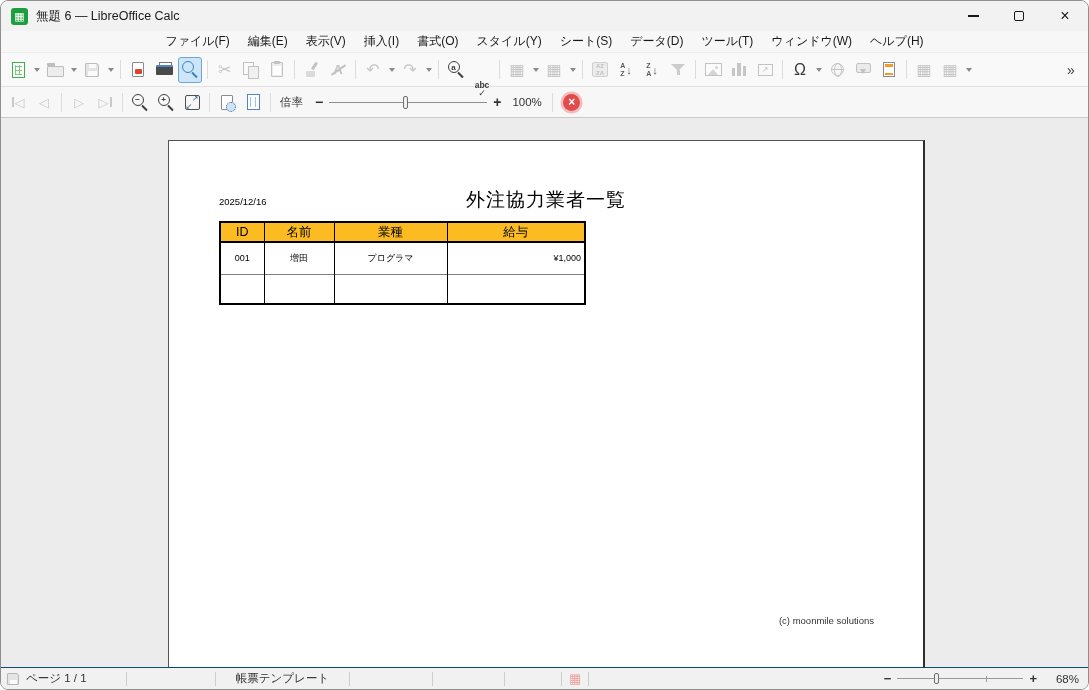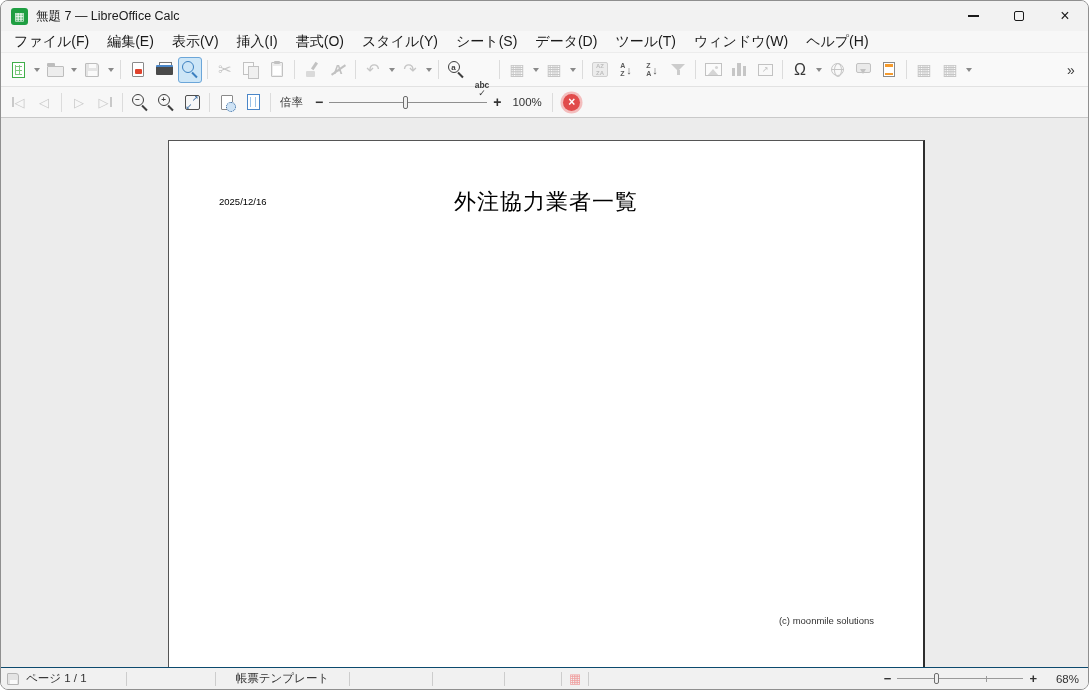--- a/index.html
+++ b/index.html
@@ -13,22 +13,22 @@
   .app-icon { width:17px; height:17px; background:#1e9e41; border-radius:3px; color:#fff; font-size:11px;
               display:flex; align-items:center; justify-content:center; margin-right:8px; }
   .title-text { font-size:12.5px; color:#1a1a1a; }
   .win-controls { margin-left:auto; display:flex; height:30px; }
   .wbtn { width:46px; height:30px; display:flex; align-items:center; justify-content:center; }
   .glyph-min { width:11px; height:1.5px; background:#1a1a1a; }
   .glyph-max { width:10px; height:10px; border:1.2px solid #1a1a1a; border-radius:2px; }
   .glyph-close { font-size:16px; color:#1a1a1a; line-height:1; }
 
   
-  .menubar { height:22px; background:#f7f7f7; display:flex; align-items:center; padding:0 4px; font-size:14px;
-             color:#1a1a1a; flex:0 0 auto; border-bottom:1px solid #ececec; }
+  .menubar { height:22px; background:#f7f7f7; display:flex; align-items:center; padding:0 4px; font-size:12px;
+             color:#1a1a1a; flex:0 0 auto; border-bottom:1px solid #ececec;justify-content:center; }
   .menu-item { padding:2px 9px; border-radius:3px; white-space:nowrap; }
 
   
   .toolbar { height:34px; background:#f9f9f9; display:flex; align-items:center; padding:0 5px; gap:2px;
              flex:0 0 auto; border-bottom:1px solid #e2e2e2; }
   .toolbar2 { height:31px; border-bottom:1px solid #c9c9c9; background:#f7f7f7; }
   .tbtn { min-width:24px; height:26px; display:flex; align-items:center; justify-content:center; border-radius:3px; position:relative; }
   .sep { width:1px; height:19px; background:#dcdcdc; margin:0 3px; flex:0 0 auto; }
   .caret { width:9px; height:26px; display:flex; align-items:center; justify-content:center; }
   .caret::after { content:""; border-left:3.5px solid transparent; border-right:3.5px solid transparent; border-top:4px solid #8a8a8a; }
@@ -115,21 +115,21 @@
   .slider { position:relative; width:158px; height:15px; }
   .slider .track { position:absolute; top:7px; left:0; right:0; height:1.5px; background:#8f8f8f; }
   .slider .handle { position:absolute; left:47%; top:1px; width:5px; height:13px; background:#f0f0f0; border:1px solid #6e6e6e; border-radius:2px; }
   .zoomval { font-size:11.5px; color:#333; margin:0 5px; }
 
   
   .preview { flex:1 1 auto; background:#ececec; position:relative; overflow:hidden; }
   .pageview { position:absolute; left:167px; top:22px; width:757px; height:540px; background:#fff;
               border:1px solid #555; border-right:2px solid #2e2e2e; border-bottom:2px solid #1e1e1e; }
   .doc-date { position:absolute; left:50px; top:55px; font-size:9.5px; color:#000; }
-  .doc-title { position:absolute; left:0; right:0; top:46px; text-align:center; font-size:22px; color:#000; letter-spacing:1px; }
+  .doc-title { position:absolute; left:0; right:0; top:46px; text-align:center; font-size:19px; color:#000; letter-spacing:1px; }
   .doc-table { position:absolute; left:50px; top:80px; border-collapse:collapse; table-layout:fixed; }
   .doc-table th { background:var(--hdr,#fbbb21); border:1px solid #000; border-bottom:2px solid #000;
                   height:20px; font-size:12.5px; font-weight:normal; color:#000; }
   .doc-table td { border-left:1px solid #000; border-right:1px solid #000; font-size:9px; color:#000; text-align:center; }
   .doc-table { border:2px solid #000; }
   .doc-table tr.r1 td { height:32px; }
   .doc-table tr.r2 td { height:30px; border-top:1px solid #808080; }
   .doc-table td.money { text-align:right; padding-right:3px; }
   .doc-footer { position:absolute; right:49px; top:474px; font-size:9.5px; color:#333; }
 
@@ -149,21 +149,21 @@
   .spm { font-size:13px; font-weight:bold; color:#333; padding:0 2px; }
   .szoom { width:40px; text-align:right; }
 </style>
 </head>
 <body>
 
 <div class="window">
 
   <div class="titlebar">
     <span class="app-icon">▦</span>
-    <span class="title-text">無題 7 — LibreOffice Calc</span>
+    <span class="title-text">無題 6 — LibreOffice Calc</span>
     <div class="win-controls">
       <div class="wbtn">
           <span class="glyph-min"></span>
         </div>
       <div class="wbtn">
           <span class="glyph-max"></span>
         </div>
       <div class="wbtn">
           <span class="glyph-close">×</span>
         </div>
@@ -382,20 +382,42 @@
     <span class="sep"></span>
     <div class="tbtn" style="margin-left:2px;">
         <span class="i-closeprev"></span>
       </div>
   </div>
 
   <div class="preview">
     <div class="pageview">
       <div class="doc-date">2025/12/16</div>
       <div class="doc-title">外注協力業者一覧</div>
+      <table class="doc-table">
+        <tbody>
+            <tr>
+          <th style="width: 44px; background: rgb(251, 187, 33);">ID</th>
+          <th style="width: 70px; background: rgb(251, 187, 33);">名前</th>
+          <th style="width: 113px; background: rgb(251, 187, 33);">業種</th>
+          <th style="width: 138px; background: rgb(251, 187, 33);">給与</th>
+        </tr>
+        <tr class="r1">
+          <td>001</td>
+          <td>増田</td>
+          <td>プログラマ</td>
+          <td class="money">¥1,000</td>
+        </tr>
+        <tr class="r2">
+          <td></td>
+          <td></td>
+          <td></td>
+          <td class="money"></td>
+        </tr>
+      </tbody>
+        </table>
       <div class="doc-footer">(c) moonmile solutions</div>
     </div>
   </div>
 
   <div class="statusbar">
     <span class="i-floppy-sm"></span>
     <span class="sseg" style="width:100px;">ページ 1 / 1</span>
     <span class="sdiv"></span>
     <span class="sseg" style="width:88px;"></span>
     <span class="sdiv"></span>

